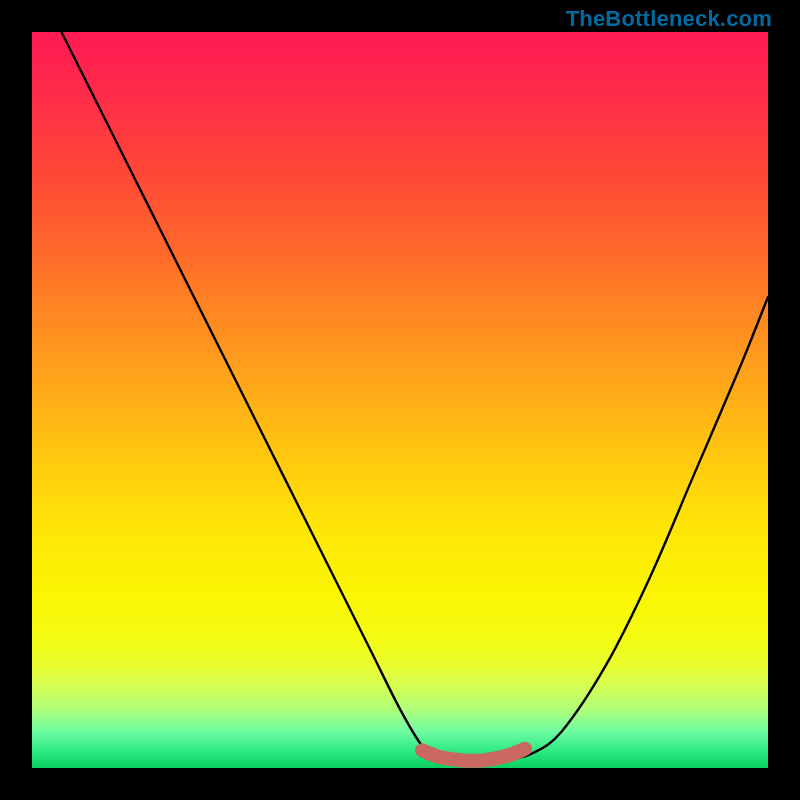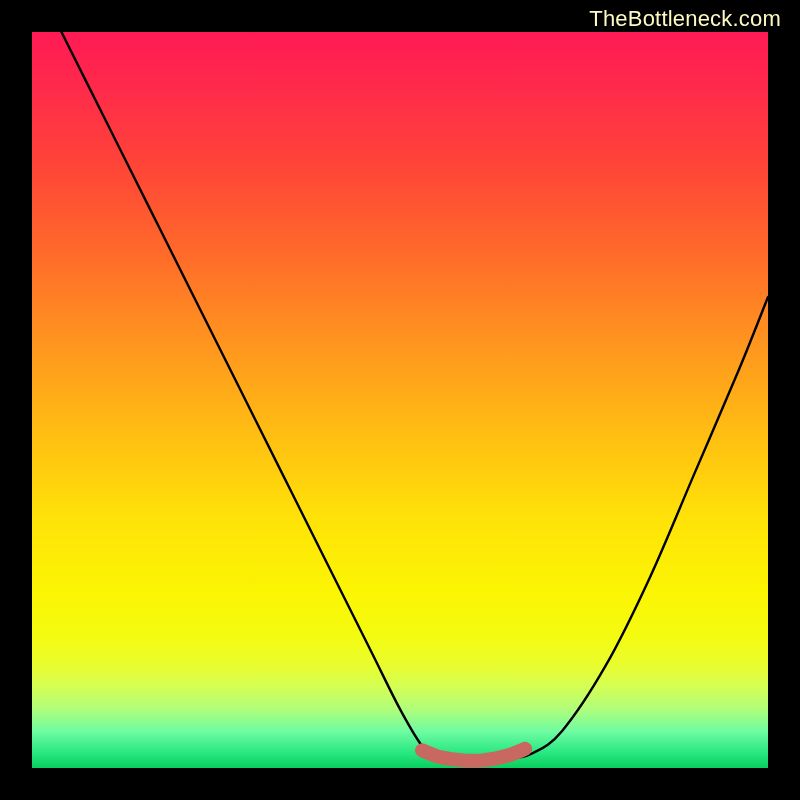--- a/index.html
+++ b/index.html
@@ -13,24 +13,24 @@
   }
   .frame {
     position: relative;
     width: 800px;
     height: 800px;
     background: #000;
   }
   .watermark {
     position: absolute;
     top: 6px;
-    right: 19px;
-    color: #fef9c3;
+    right: 28px;
+    color: #0369a1;
     font-size: 22px;
-    font-weight: 400;
+    font-weight: 700;
     letter-spacing: 0.2px;
     z-index: 5;
   }
   .plot-area {
     position: absolute;
     left: 32px;
     top: 32px;
     width: 736px;
     height: 736px;
     overflow: hidden;

